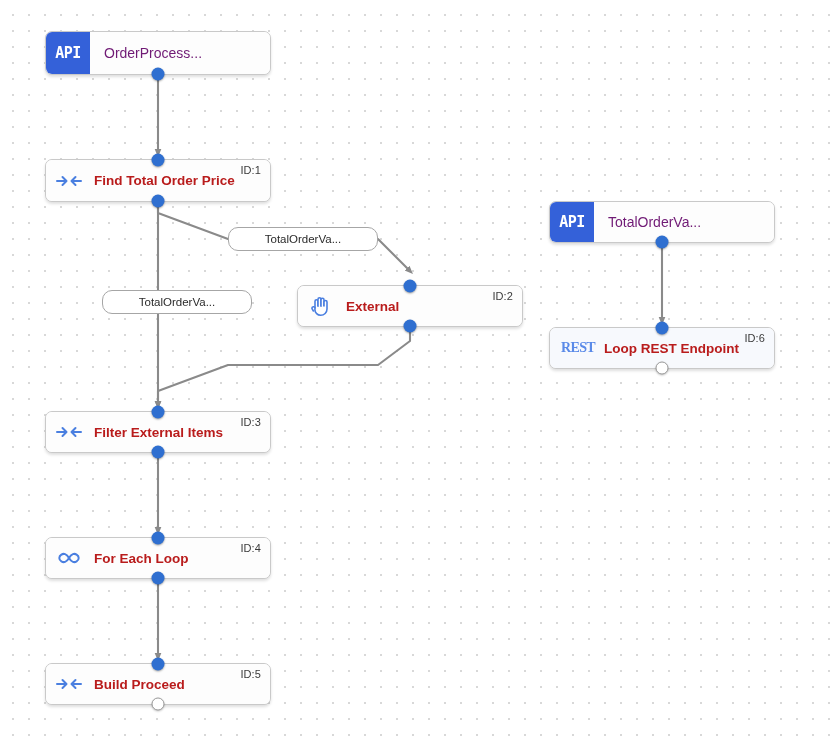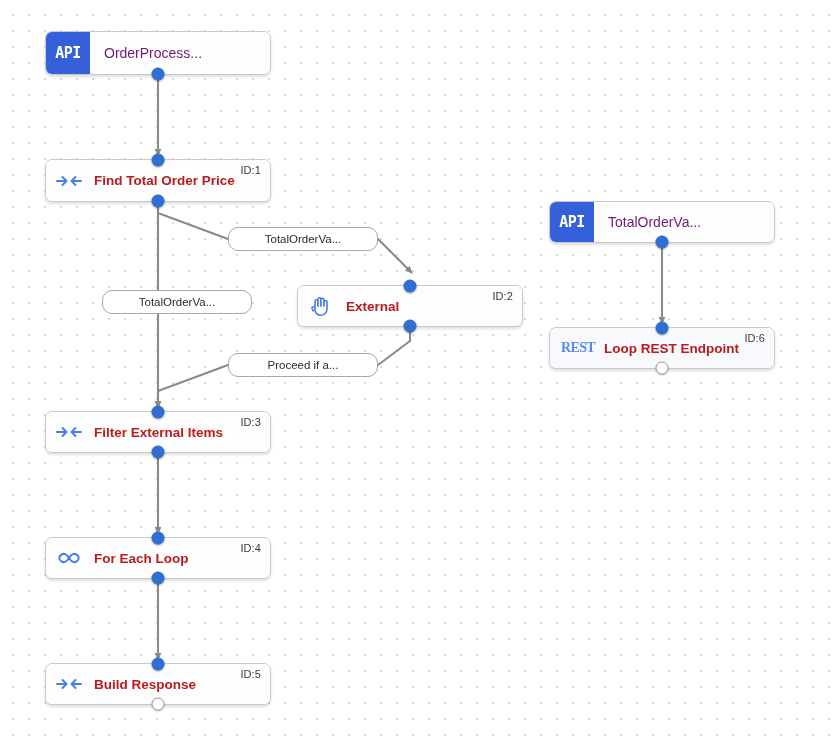--- a/index.html
+++ b/index.html
@@ -180,21 +180,20 @@
       <path d="M158,579 L158,657" marker-end="url(#arrow)"></path>
 
       <path d="M662,243 L662,321" marker-end="url(#arrow)"></path>
     </g>
   </svg>
 
   <div class="edge-label" style="left:228px; top:227px; width:150px;">TotalOrderVa...</div>
 
   <div class="edge-label" style="left:102px; top:290px; width:150px;">TotalOrderVa...</div>
 
-  <div class="edge-label" style="left:228px; top:353px; width:150px;">Proceed if a...</div>
 
   <div class="node api" style="left:45px; top:31px; width:226px; height:44px;">
     <div class="node-inner">
       <div class="badge">API</div>
       <div class="node-title">OrderProcess...</div>
     </div>
     <div class="port out filled"></div>
   </div>
 
   <div class="node" style="left:45px; top:159px; width:226px; height:43px;">
@@ -275,21 +274,21 @@
       <div class="icon-cell">
         <svg width="26" height="16" viewBox="0 0 26 16">
           <g stroke="#4a7fe0" stroke-width="2" fill="none" stroke-linecap="round" stroke-linejoin="round">
             <path d="M1,8 L10,8"></path>
               <path d="M6.5,4 L10.5,8 L6.5,12"></path>
             <path d="M25,8 L16,8"></path>
               <path d="M19.5,4 L15.5,8 L19.5,12"></path>
           </g>
         </svg>
       </div>
-      <div class="node-title">Build Response</div>
+      <div class="node-title">Build Proceed</div>
     </div>
     <div class="node-id">ID:5</div>
     <div class="port in filled"></div>
     <div class="port out hollow"></div>
   </div>
 
   <div class="node api" style="left:549px; top:201px; width:226px; height:42px;">
     <div class="node-inner">
       <div class="badge">API</div>
       <div class="node-title">TotalOrderVa...</div>

